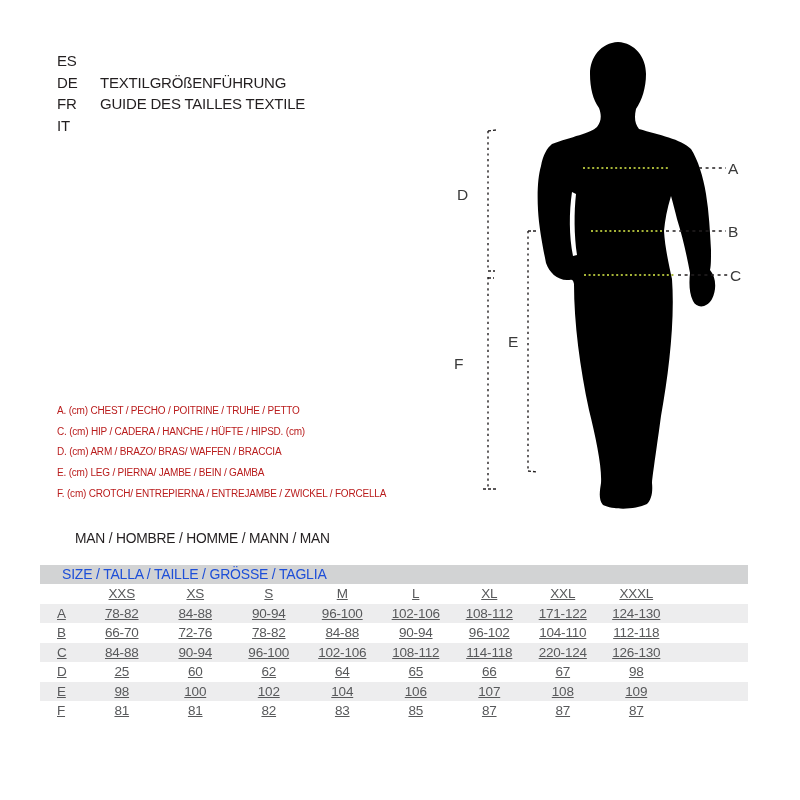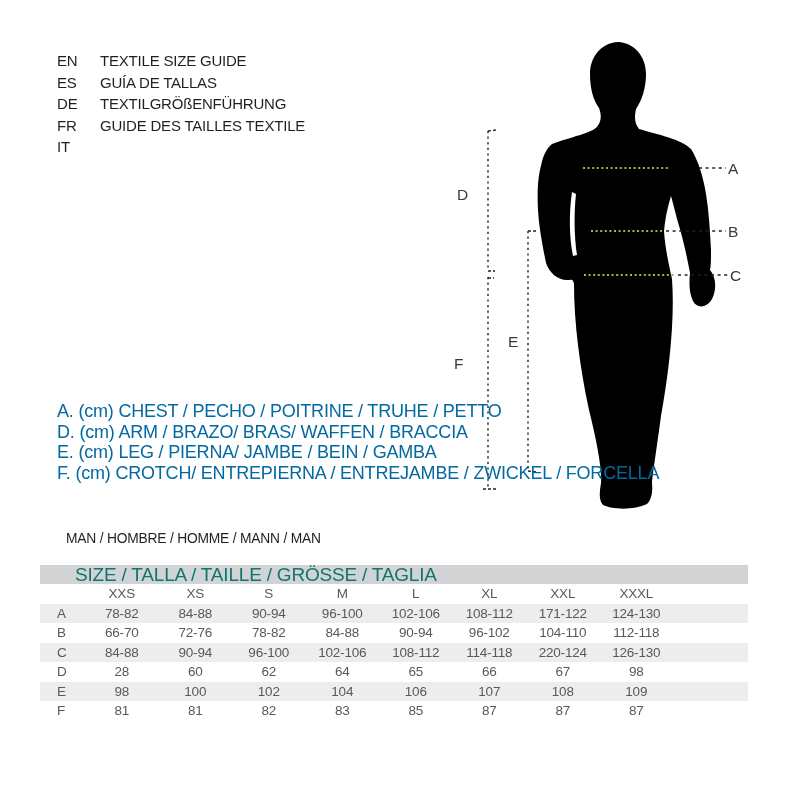--- a/index.html
+++ b/index.html
@@ -10,48 +10,43 @@
   .langs{position:absolute;left:57px;top:50px;letter-spacing:-0.2px;}
   .lang-row{display:grid;grid-template-columns:43px auto;font-size:15px;line-height:21.5px;
             font-weight:400;color:#231f20;white-space:nowrap;}
 
   
   #figure-svg{position:absolute;left:440px;top:20px;width:340px;height:500px;}
   .marker-letter{font-family:"Liberation Sans",sans-serif;font-size:15.5px;fill:#3a3a3a;}
 
   
   .legend{position:absolute;left:57px;top:401px;letter-spacing:-0.2px;}
-  .legend-item{font-size:18px;line-height:20.7px;white-space:nowrap;color:#0369a1;}
-  .gender-line{position:absolute;left:66px;top:531px;font-size:13.8px;letter-spacing:-0.2px;
+  .legend-item{font-size:10px;line-height:20.7px;white-space:nowrap;color:#b91c1c;}
+  .gender-line{position:absolute;left:75px;top:531px;font-size:13.8px;letter-spacing:-0.2px;
                white-space:nowrap;color:#231f20;}
 
   
   .table-wrap{position:absolute;left:40px;top:565px;width:708px;}
-  .table-title{height:19px;line-height:19px;background:#d2d3d4;color:#0f766e;
-               font-size:19px;padding-left:35px;letter-spacing:-0.2px;white-space:nowrap;}
+  .table-title{height:19px;line-height:19px;background:#d2d3d4;color:#1d4ed8;
+               font-size:14px;padding-left:22px;letter-spacing:-0.2px;white-space:nowrap;}
   table.sizes{border-collapse:collapse;table-layout:fixed;width:708px;
-              font-size:13.5px;color:#58595b;letter-spacing:-0.2px;}
+              font-size:13.5px;color:#58595b;letter-spacing:-0.2px;text-decoration:underline;}
   table.sizes th,table.sizes td{height:19.5px;padding:0;font-weight:400;
               text-align:center;vertical-align:middle;line-height:19.5px;}
   table.sizes .rowlabel{text-align:left;padding-left:17px;}
   table.sizes tr.shaded td,table.sizes tr.shaded th{background:#ededee;}
 </style>
 </head>
 <body>
 
 <div id="page">
 
   <div class="langs">
     <div class="lang-row">
-      <span>EN</span>
-      <span>TEXTILE SIZE GUIDE</span>
-    </div>
-    <div class="lang-row">
       <span>ES</span>
-      <span>GUÍA DE TALLAS</span>
     </div>
     <div class="lang-row">
       <span>DE</span>
       <span>TEXTILGRÖßENFÜHRUNG</span>
     </div>
     <div class="lang-row">
       <span>FR</span>
       <span>GUIDE DES TAILLES TEXTILE</span>
     </div>
     <div class="lang-row">
@@ -119,20 +114,21 @@
     <text class="marker-letter" x="68" y="327">E</text>
 
     <line x1="48" y1="257" x2="48" y2="469" stroke="#231f20" stroke-width="1.4" stroke-dasharray="2.2 3.4"></line>
     <line x1="48" y1="258" x2="54" y2="258" stroke="#231f20" stroke-width="1.4" stroke-dasharray="3 2"></line>
     <line x1="43" y1="469" x2="56" y2="469" stroke="#231f20" stroke-width="1.4" stroke-dasharray="3 2"></line>
     <text class="marker-letter" x="14" y="349">F</text>
   </svg>
 
   <div class="legend">
     <div class="legend-item">A. (cm) CHEST / PECHO / POITRINE / TRUHE / PETTO</div>
+    <div class="legend-item">C. (cm) HIP / CADERA / HANCHE / HÜFTE / HIPSD. (cm)</div>
     <div class="legend-item">D. (cm) ARM / BRAZO/ BRAS/ WAFFEN / BRACCIA</div>
     <div class="legend-item">E. (cm) LEG / PIERNA/ JAMBE / BEIN / GAMBA</div>
     <div class="legend-item">F. (cm) CROTCH/ ENTREPIERNA / ENTREJAMBE / ZWICKEL / FORCELLA</div>
   </div>
 
   <div class="gender-line">MAN / HOMBRE / HOMME / MANN / MAN</div>
 
   <div class="table-wrap">
     <div class="table-title">SIZE / TALLA / TAILLE / GRÖSSE / TAGLIA</div>
     <table class="sizes">
@@ -192,21 +188,21 @@
         <td>96-100</td>
         <td>102-106</td>
         <td>108-112</td>
         <td>114-118</td>
         <td>220-124</td>
         <td>126-130</td>
         <td></td>
       </tr>
       <tr>
         <th class="rowlabel">D</th>
-        <td>28</td>
+        <td>25</td>
         <td>60</td>
         <td>62</td>
         <td>64</td>
         <td>65</td>
         <td>66</td>
         <td>67</td>
         <td>98</td>
         <td></td>
       </tr>
       <tr class="shaded">

